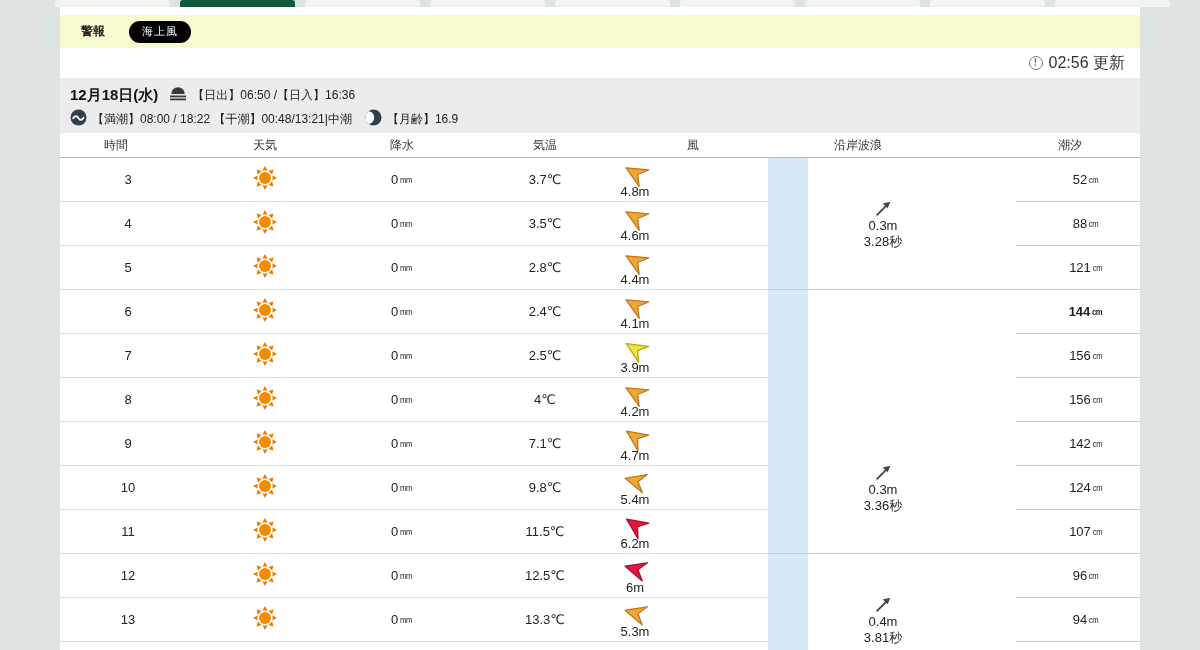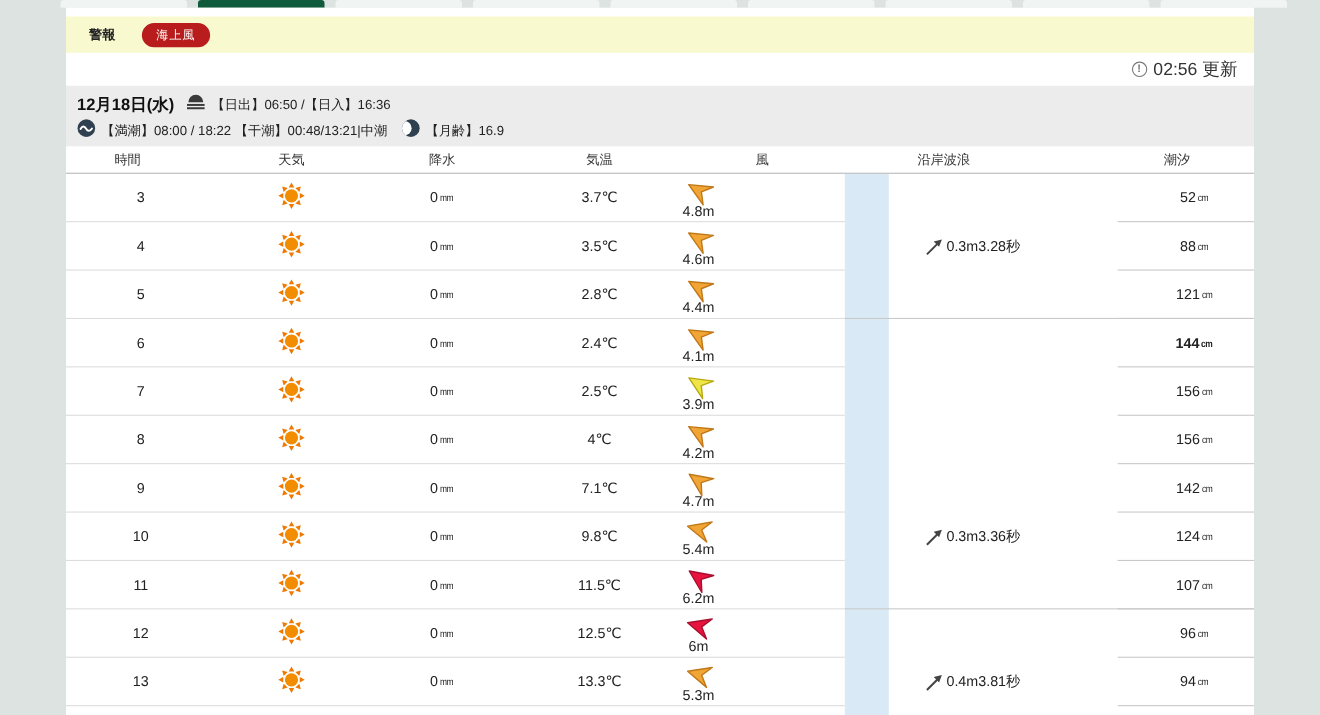--- a/index.html
+++ b/index.html
@@ -11,21 +11,21 @@
   #tabstrip { position:absolute; top:0; left:0; width:1200px; height:7px; overflow:hidden; }
   .tab { position:absolute; top:0; height:12px; width:115px; border-radius:3px 3px 0 0; background:#f0f4f3; }
   .tab.active { background:#0e5a3b; }
 
   
   #panel { position:absolute; left:60px; top:7px; width:1080px; height:643px; background:#fff; overflow:hidden; }
 
   .alert-bar { position:absolute; top:8px; left:0; right:0; height:33px; background:#f9f9cf;
     display:flex; align-items:center; padding-left:21px; }
   .alert-label { font-size:12px; font-weight:bold; color:#222; }
-  .alert-badge { margin-left:24px; background:#b91c1c; color:#fff; font-size:11px;
+  .alert-badge { margin-left:24px; background:#000000; color:#fff; font-size:11px;
     padding:3px 13px 4px; border-radius:11px; letter-spacing:1px; cursor:pointer; }
 
   .update-row { position:absolute; top:41px; left:0; right:0; height:30px; }
   .update-inner { position:absolute; right:15px; top:0; height:30px; display:flex; align-items:center; gap:6px; }
   .info-circle { width:14px; height:14px; border:1.5px solid #777; border-radius:50%;
     color:#777; font-size:10px; font-weight:bold; line-height:11px; text-align:center; }
   .update-text { font-size:16px; color:#333; }
 
   .date-band { position:absolute; top:71px; left:0; right:0; height:55px; background:#ececec; padding:5px 0 0 10px; }
   .db-line { display:flex; align-items:center; height:24px; gap:5px; }
@@ -50,21 +50,21 @@
 
   .tide-cell { position:absolute; left:956px; width:140px; height:44px; border-bottom:1px solid #c9c9c9;
     display:flex; align-items:center; justify-content:center; font-size:13px; color:#222; }
 
   .wave-group { position:absolute; left:708px; width:372px; height:132px; border-bottom:1px solid #c9c9c9; }
   .wave-group:last-child { border-bottom:none; }
   .wave-card { display:none; position:absolute; left:19px; top:1px; width:219px; height:129px;
     background:#fff; border:1px solid #ddd; box-shadow:0 1px 3px rgba(0,0,0,.15); }
   .wave-group.card .wave-card { display:block; }
   .wave-content { position:absolute; left:20px; top:0; width:190px; height:132px;
-    display:flex; flex-direction:row; align-items:center; justify-content:center; font-size:13px; color:#222; }
+    display:flex; flex-direction:column; align-items:center; justify-content:center; font-size:13px; color:#222; }
   .wave-content .ln { line-height:16px; }
 </style>
 </head>
 <body>
 
 <div id="stage">
   <div id="tabstrip">
       <div class="tab" style="left: 55px;"></div>
       <div class="tab active" style="left: 180px;"></div>
       <div class="tab" style="left: 305px;"></div>

